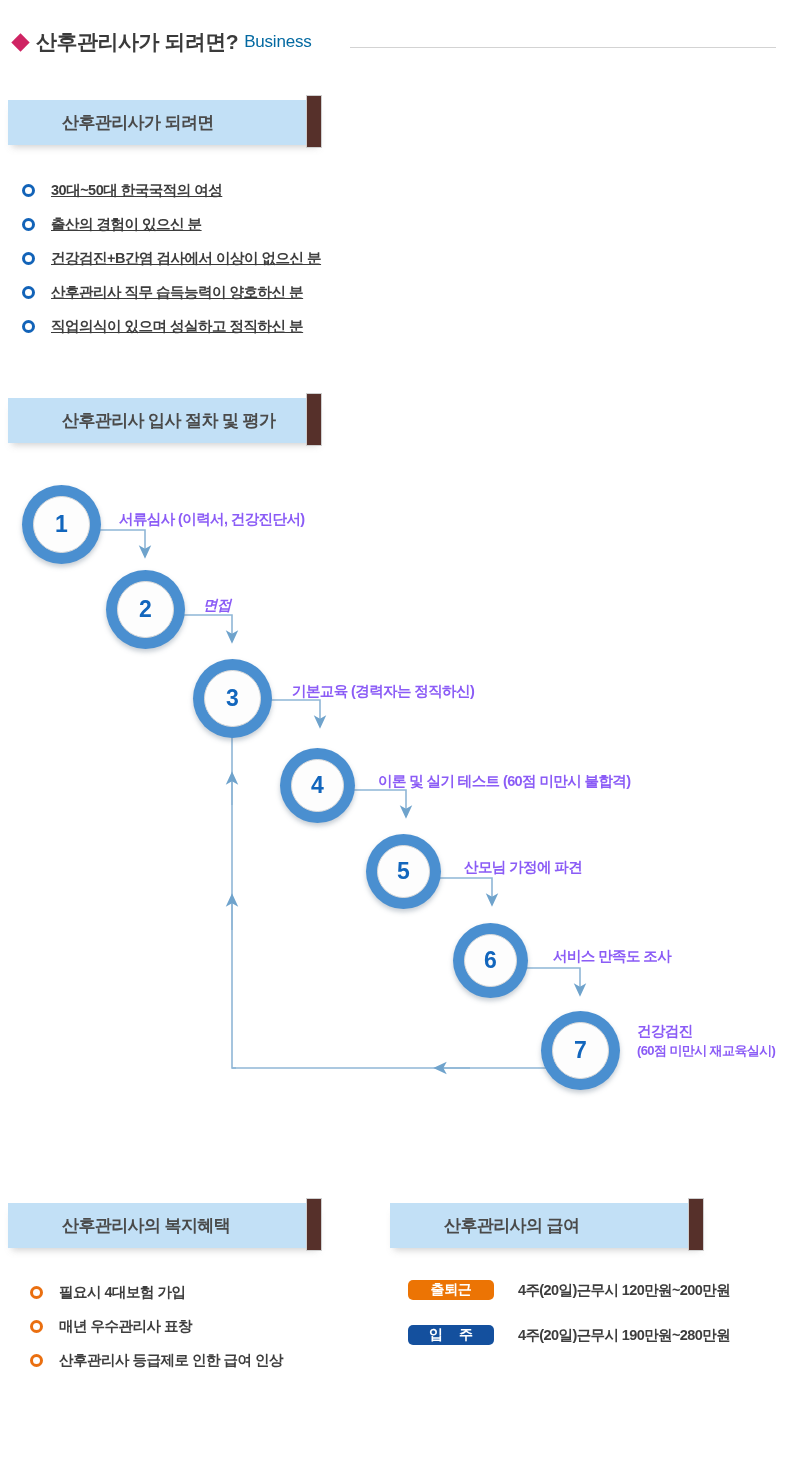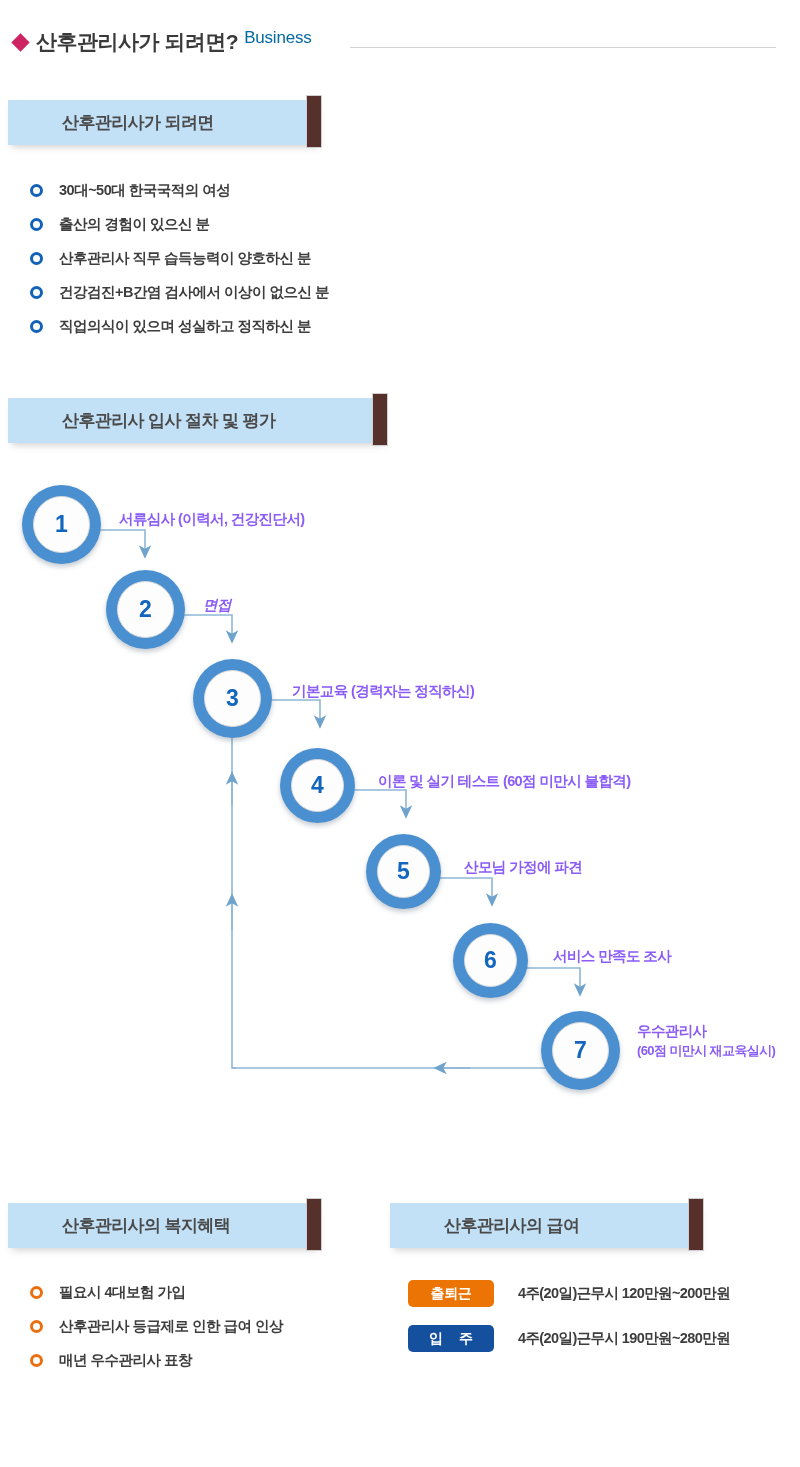--- a/index.html
+++ b/index.html
@@ -15,21 +15,21 @@
     color: #3b3b3b;
     overflow: hidden;
   }
 
   
   .page-title {
     position: absolute;
     left: 14px;
     top: 28px;
     display: flex;
-    align-items: flex-start;
+    align-items: center;
     white-space: nowrap;
   }
   .diamond {
     width: 13px;
     height: 13px;
     background: #cf2463;
     transform: rotate(45deg);
     margin-right: 9px;
     align-self: center;
     flex: none;
@@ -163,21 +163,21 @@
 
   
   .pay-row {
     position: absolute;
     display: flex;
     align-items: center;
     white-space: nowrap;
   }
   .pay-badge {
     width: 86px;
-    height: 27px;
+    height: 20px;
     border-radius: 5px;
     display: flex;
     align-items: center;
     justify-content: center;
     font-size: 14px;
     font-weight: bold;
     color: #ffffff;
     letter-spacing: -0.3px;
     flex: none;
   }
@@ -200,44 +200,44 @@
   <span class="page-title-sub">Business</span>
 </div>
 <div class="title-rule"></div>
 
 <div class="sec-head" style="left:8px; top:100px; width:314px;">
   <div class="bar"></div>
   <div class="bar-label">산후관리사가 되려면</div>
   <div class="tab"></div>
 </div>
 
-<div class="bullet-list" style="left:30px; top:173px;">
+<div class="bullet-list" style="left:22px; top:173px;text-decoration:underline;">
   <div class="bullet-row">
     <span class="bullet-ring"></span>
     <span class="bullet-text">30대~50대 한국국적의 여성</span>
   </div>
   <div class="bullet-row">
     <span class="bullet-ring"></span>
     <span class="bullet-text">출산의 경험이 있으신 분</span>
   </div>
   <div class="bullet-row">
     <span class="bullet-ring"></span>
+    <span class="bullet-text">건강검진+B간염 검사에서 이상이 없으신 분</span>
+  </div>
+  <div class="bullet-row">
+    <span class="bullet-ring"></span>
     <span class="bullet-text">산후관리사 직무 습득능력이 양호하신 분</span>
   </div>
   <div class="bullet-row">
     <span class="bullet-ring"></span>
-    <span class="bullet-text">건강검진+B간염 검사에서 이상이 없으신 분</span>
-  </div>
-  <div class="bullet-row">
-    <span class="bullet-ring"></span>
     <span class="bullet-text">직업의식이 있으며 성실하고 정직하신 분</span>
   </div>
 </div>
 
-<div class="sec-head" style="left:8px; top:398px; width:380px;">
+<div class="sec-head" style="left:8px; top:398px; width:314px;">
   <div class="bar"></div>
   <div class="bar-label">산후관리사 입사 절차 및 평가</div>
   <div class="tab"></div>
 </div>
 
 <svg class="flow-wrap" viewBox="0 0 800 650">
   <defs>
     <marker id="ah" markerWidth="9" markerHeight="9" refX="4.2" refY="4.5" orient="auto">
       <path d="M0,0.6 L8.4,4.5 L0,8.4 L2.1,4.5 Z" fill="#6fa3cc"></path>
     </marker>
@@ -307,43 +307,43 @@
     </div>
   </div>
   <div class="step-label" style="left:553px; top:487px;">서비스 만족도 조사</div>
 
   <div class="node" style="left:541px; top:551px; width:79px; height:79px;">
     <div class="inner">
       <span class="num">7</span>
     </div>
   </div>
   <div class="step-label" style="left:637px; top:562px;">
-    <div>우수관리사</div>
+    <div>건강검진</div>
     <div style="font-size:13px;">(60점 미만시 재교육실시)</div>
   </div>
 </div>
 
 <div class="sec-head" style="left:8px; top:1203px; width:314px;border-radius:6px;">
   <div class="bar"></div>
   <div class="bar-label">산후관리사의 복지혜택</div>
   <div class="tab"></div>
 </div>
 
 <div class="bullet-list" style="left:30px; top:1275px;">
   <div class="bullet-row">
     <span class="bullet-ring orange"></span>
     <span class="bullet-text">필요시 4대보험 가입</span>
   </div>
   <div class="bullet-row">
     <span class="bullet-ring orange"></span>
+    <span class="bullet-text">매년 우수관리사 표창</span>
+  </div>
+  <div class="bullet-row">
+    <span class="bullet-ring orange"></span>
     <span class="bullet-text">산후관리사 등급제로 인한 급여 인상</span>
-  </div>
-  <div class="bullet-row">
-    <span class="bullet-ring orange"></span>
-    <span class="bullet-text">매년 우수관리사 표창</span>
   </div>
 </div>
 
 <div class="sec-head" style="left:390px; top:1203px; width:314px;">
   <div class="bar"></div>
   <div class="bar-label">산후관리사의 급여</div>
   <div class="tab"></div>
 </div>
 
 <div class="pay-row" style="left:408px; top:1280px;">

